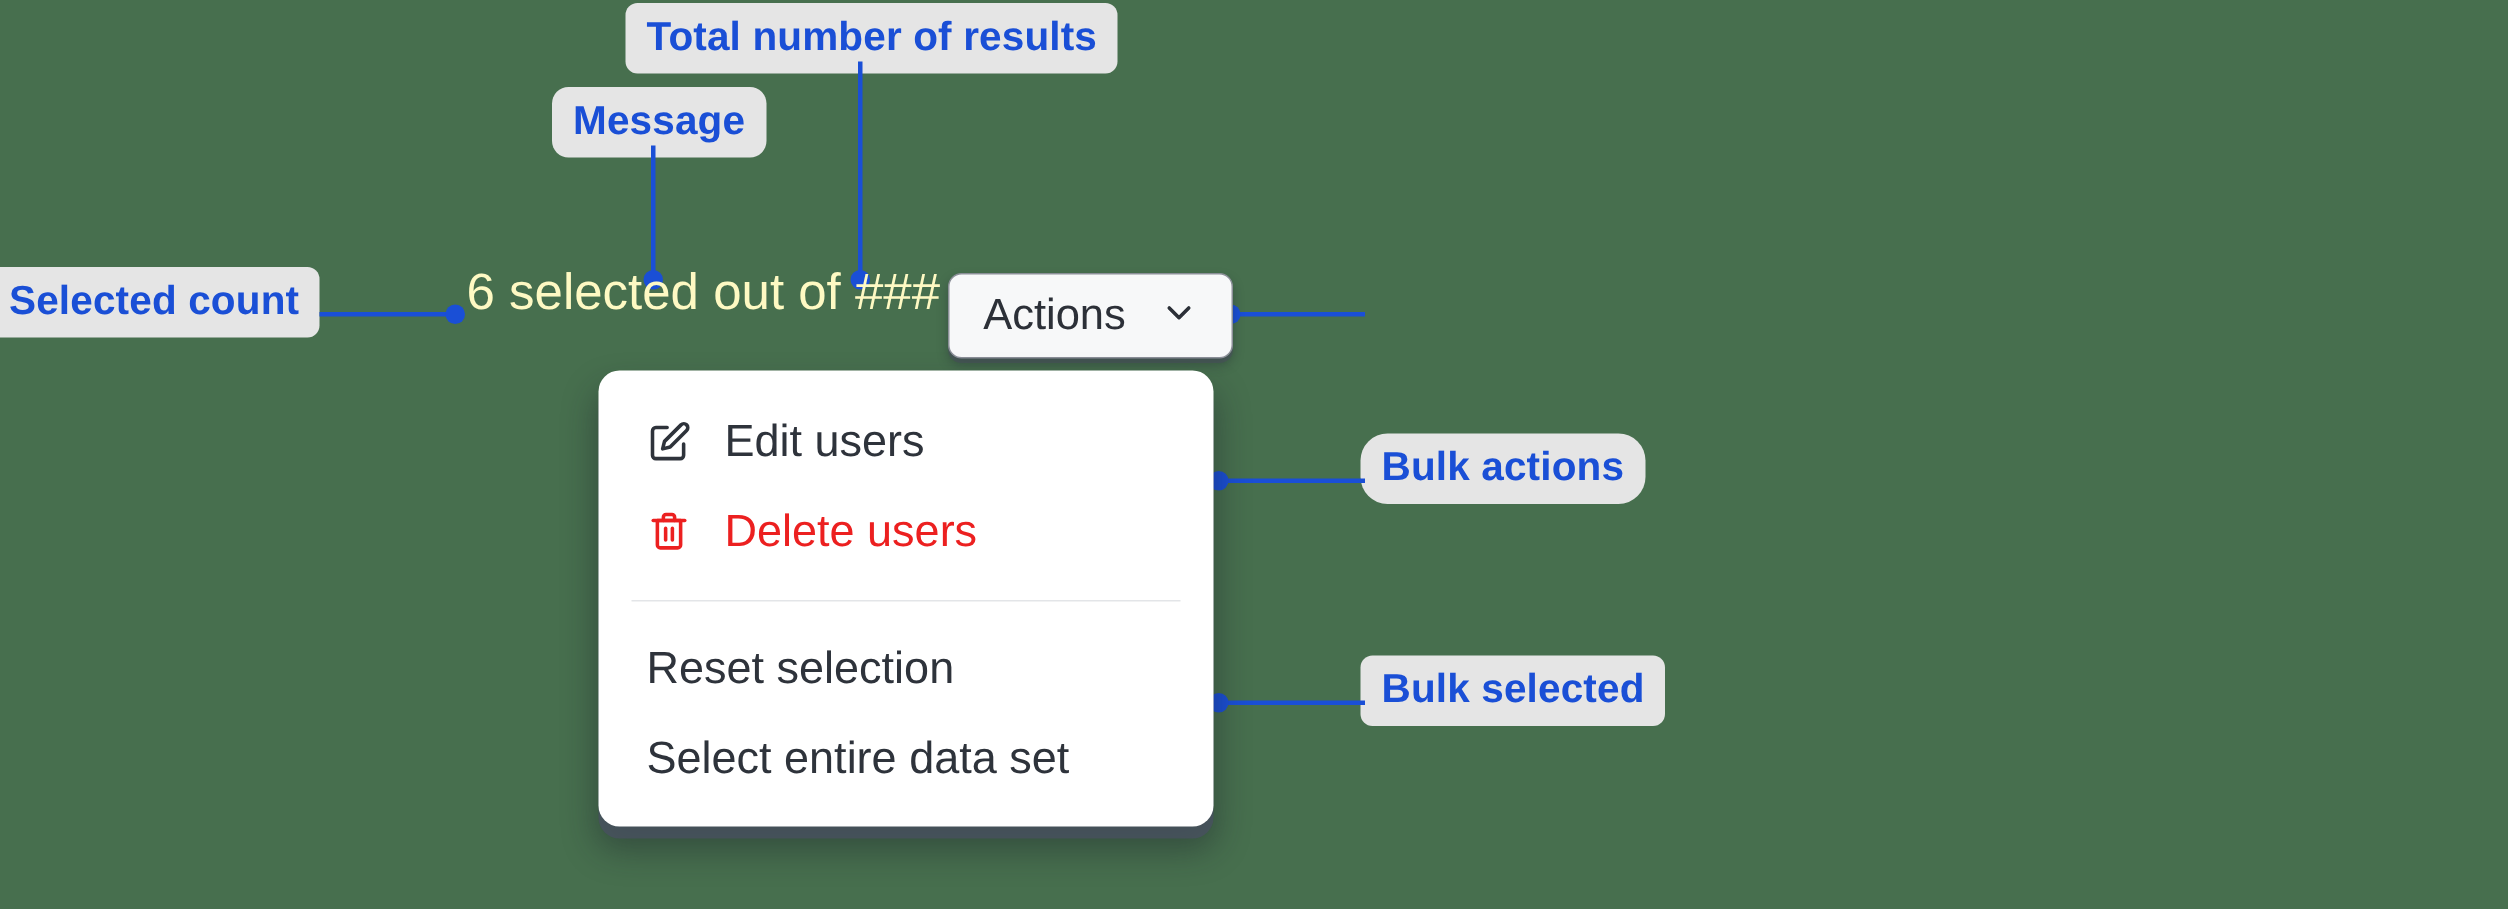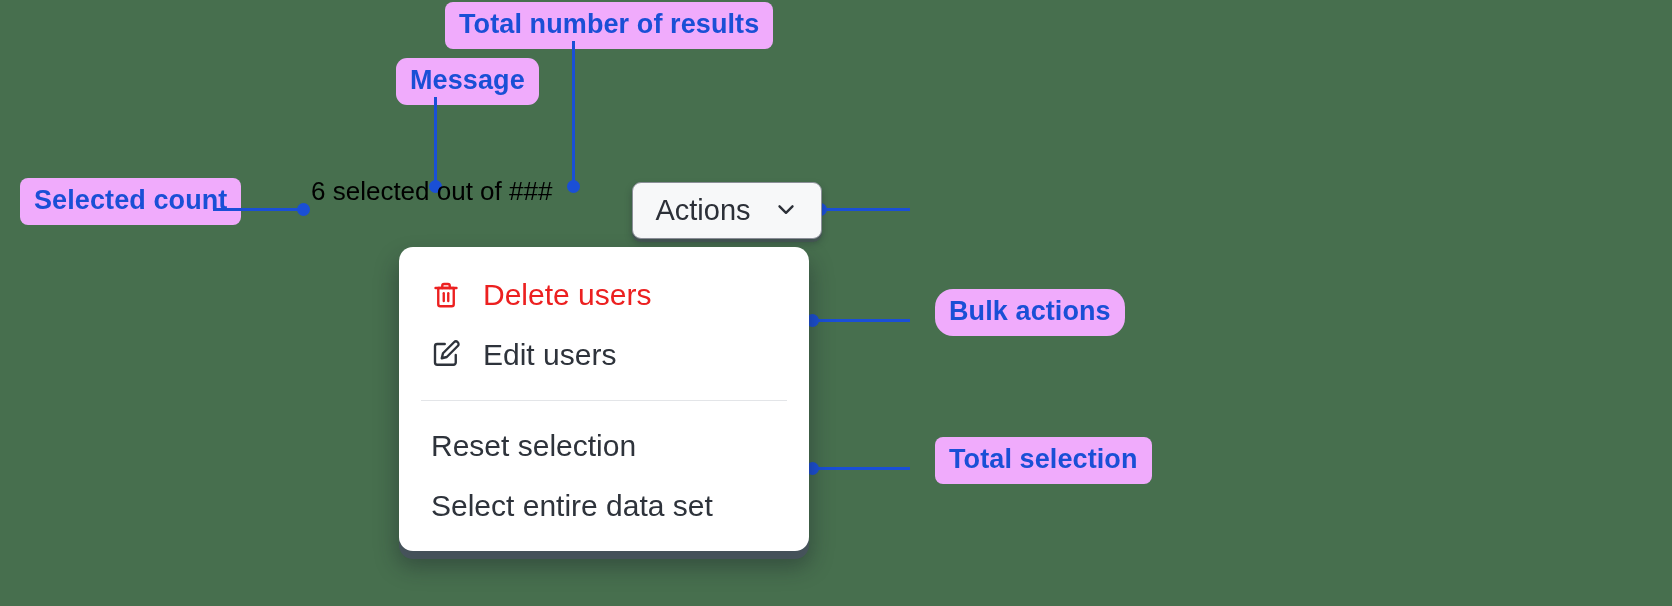--- a/index.html
+++ b/index.html
@@ -16,52 +16,51 @@
   }
   #stage {
     position: relative;
     width: 1672px;
     height: 606px;
   }
 
   
   .anno {
     position: absolute;
-    background: #f0abfc;
+    background: #e5e5e5;
     color: #1a4fd6;
     font-size: 27px;
     font-weight: 700;
     letter-spacing: 0.1px;
     line-height: 1;
     padding: 9px 14px 11px 14px;
     border-radius: 8px;
     white-space: nowrap;
-    margin-left: 28px;
   }
   .line {
     position: absolute;
     background: #1a4fd6;
   }
   .line.h { height: 3px; }
   .line.v { width: 3px; }
   .dot {
     position: absolute;
     width: 13px;
     height: 13px;
     border-radius: 50%;
     background: #1a4fd6;
   }
 
   
   .count-text {
     position: absolute;
     left: 311px;
     top: 178px;
-    font-size: 26px;
-    color: #000000;
+    font-size: 34px;
+    color: #fef9c3;
     line-height: 1;
     white-space: nowrap;
   }
 
   .actions-btn {
     position: absolute;
     left: 632px;
     top: 182px;
     width: 190px;
     height: 57px;
@@ -131,58 +130,58 @@
   <div class="line h" style="left:213px; top:208px; width:90px;"></div>
   <div class="dot" style="left:297px; top:203px;"></div>
 
   <div class="line h" style="left:822px; top:208px; width:88px;"></div>
   <div class="dot" style="left:814px; top:203px;"></div>
 
   <div class="anno" style="left:907px; top:289px;border-radius:18px;">Bulk actions</div>
   <div class="line h" style="left:812px; top:319px; width:98px;"></div>
   <div class="dot" style="left:806px; top:314px;"></div>
 
-  <div class="anno" style="left:907px; top:437px;">Total selection</div>
+  <div class="anno" style="left:907px; top:437px;">Bulk selected</div>
   <div class="line h" style="left:812px; top:467px; width:98px;"></div>
   <div class="dot" style="left:806px; top:462px;"></div>
 
   <div class="count-text">6 selected out of ###</div>
 
   <div class="actions-btn">
     <span class="label">Actions</span>
     <span class="chev">
       <svg width="26" height="26" viewBox="0 0 24 24" fill="none" stroke="#2c3038" stroke-width="2.2" stroke-linecap="round" stroke-linejoin="round">
         <polyline points="6 9.5 12 15.5 18 9.5"></polyline>
       </svg>
     </span>
   </div>
 
   <div class="menu">
 
+    <div class="menu-item">
+      <span class="mi-icon">
+        <svg width="30" height="30" viewBox="0 0 24 24" fill="none" stroke="#2e333b" stroke-width="1.9" stroke-linecap="round" stroke-linejoin="round">
+          <path d="M11 4H5a1.8 1.8 0 0 0-1.8 1.8v13A1.8 1.8 0 0 0 5 20.6h13a1.8 1.8 0 0 0 1.8-1.8v-6"></path>
+          <path d="M18.4 2.6a2.1 2.1 0 0 1 3 3L12.6 14.4l-4 1 1-4z"></path>
+        </svg>
+      </span>
+      <span>Edit users</span>
+    </div>
+
     <div class="menu-item danger">
       <span class="mi-icon">
         <svg width="30" height="30" viewBox="0 0 24 24" fill="none" stroke="#ec2020" stroke-width="1.9" stroke-linecap="round" stroke-linejoin="round">
           <line x1="3.6" y1="6.4" x2="20.4" y2="6.4"></line>
           <path d="M9 6.4V4.6A1.4 1.4 0 0 1 10.4 3.2h3.2A1.4 1.4 0 0 1 15 4.6v1.8"></path>
           <path d="M5.8 6.4h12.4v13A1.6 1.6 0 0 1 16.6 21H7.4a1.6 1.6 0 0 1-1.6-1.6z"></path>
           <line x1="10.2" y1="10.6" x2="10.2" y2="16.8"></line>
           <line x1="13.8" y1="10.6" x2="13.8" y2="16.8"></line>
         </svg>
       </span>
       <span>Delete users</span>
-    </div>
-
-    <div class="menu-item">
-      <span class="mi-icon">
-        <svg width="30" height="30" viewBox="0 0 24 24" fill="none" stroke="#2e333b" stroke-width="1.9" stroke-linecap="round" stroke-linejoin="round">
-          <path d="M11 4H5a1.8 1.8 0 0 0-1.8 1.8v13A1.8 1.8 0 0 0 5 20.6h13a1.8 1.8 0 0 0 1.8-1.8v-6"></path>
-          <path d="M18.4 2.6a2.1 2.1 0 0 1 3 3L12.6 14.4l-4 1 1-4z"></path>
-        </svg>
-      </span>
-      <span>Edit users</span>
     </div>
 
     <div class="menu-sep"></div>
 
     <div class="menu-item">
       <span>Reset selection</span>
     </div>
 
     <div class="menu-item">
       <span>Select entire data set</span>

